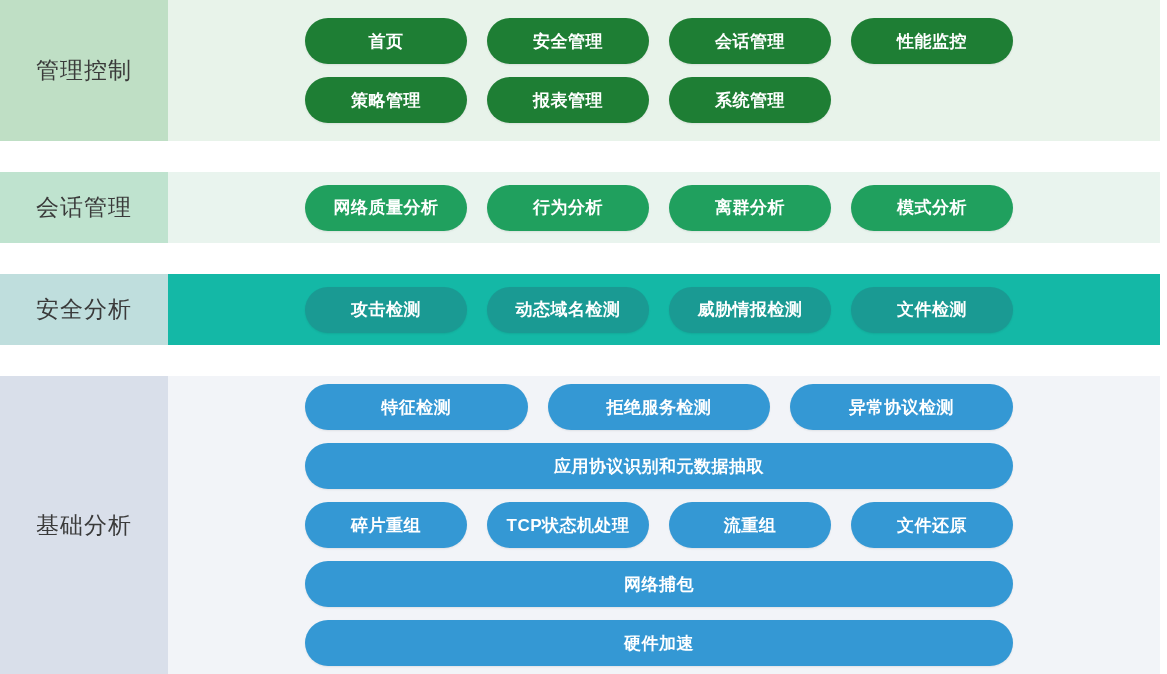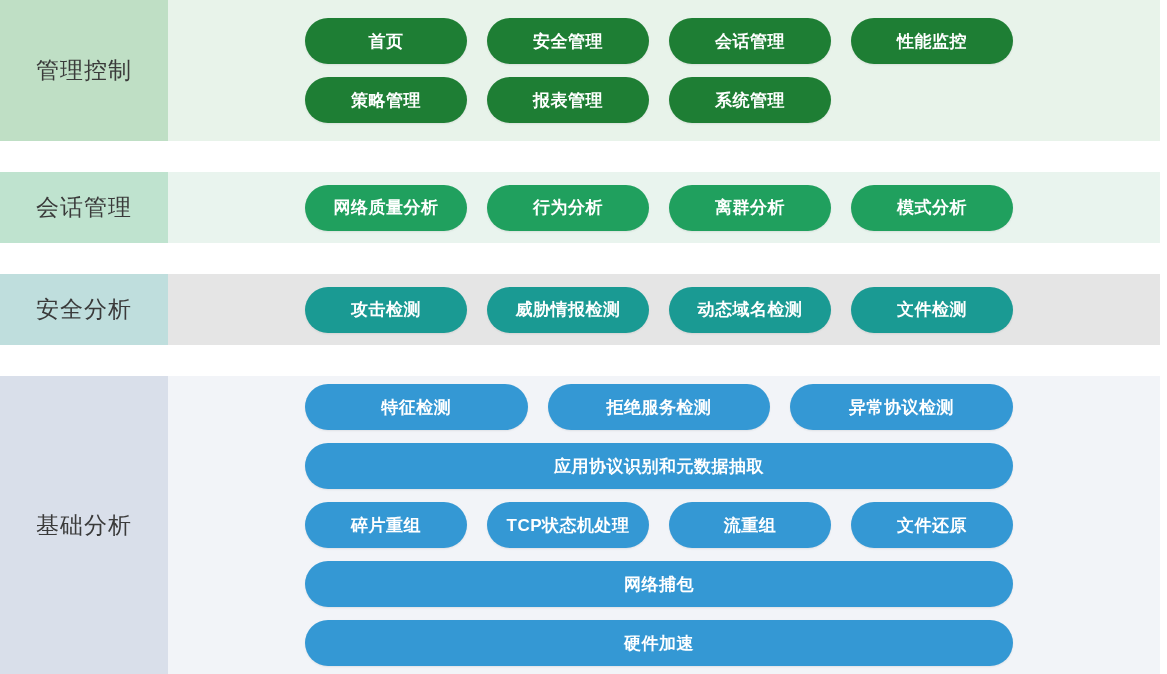--- a/index.html
+++ b/index.html
@@ -77,21 +77,21 @@
   #section-management { top: 0; height: 141px; background: #e8f3ea; }
   #section-management .layer-label { background: #bfdfc5; align-self: stretch; }
   #section-management .pill { background: #1e7e34; }
 
   
   #section-advanced { top: 172px; height: 71px; background: #e9f4ee; }
   #section-advanced .layer-label { background: #bfe3cf; align-self: stretch; }
   #section-advanced .pill { background: #20a05e; }
 
   
-  #section-security { top: 274px; height: 71px; background: #e5e5e5; }
+  #section-security { top: 274px; height: 71px; background: #14b8a6; }
   #section-security .layer-label { background: #bfdedd; align-self: stretch; }
   #section-security .pill { background: #1a9a93; }
 
   
   #section-basic { top: 376px; height: 298px; background: #f2f4f8; }
   #section-basic .layer-label { background: #d9dfea; align-self: stretch; }
   #section-basic .pill { background: #3498d4; }
   #section-basic .layer-content { gap: 13px; }
 </style>
 </head>
@@ -126,22 +126,22 @@
         <div class="pill w-quarter">模式分析</div>
       </div>
     </div>
   </div>
 
   <div class="layer-section" id="section-security">
     <div class="layer-label">安全分析</div>
     <div class="layer-content">
       <div class="btn-row">
         <div class="pill w-quarter">攻击检测</div>
+        <div class="pill w-quarter">动态域名检测</div>
         <div class="pill w-quarter">威胁情报检测</div>
-        <div class="pill w-quarter">动态域名检测</div>
         <div class="pill w-quarter">文件检测</div>
       </div>
     </div>
   </div>
 
   <div class="layer-section" id="section-basic">
     <div class="layer-label">基础分析</div>
     <div class="layer-content">
       <div class="btn-row">
         <div class="pill w-third">特征检测</div>

